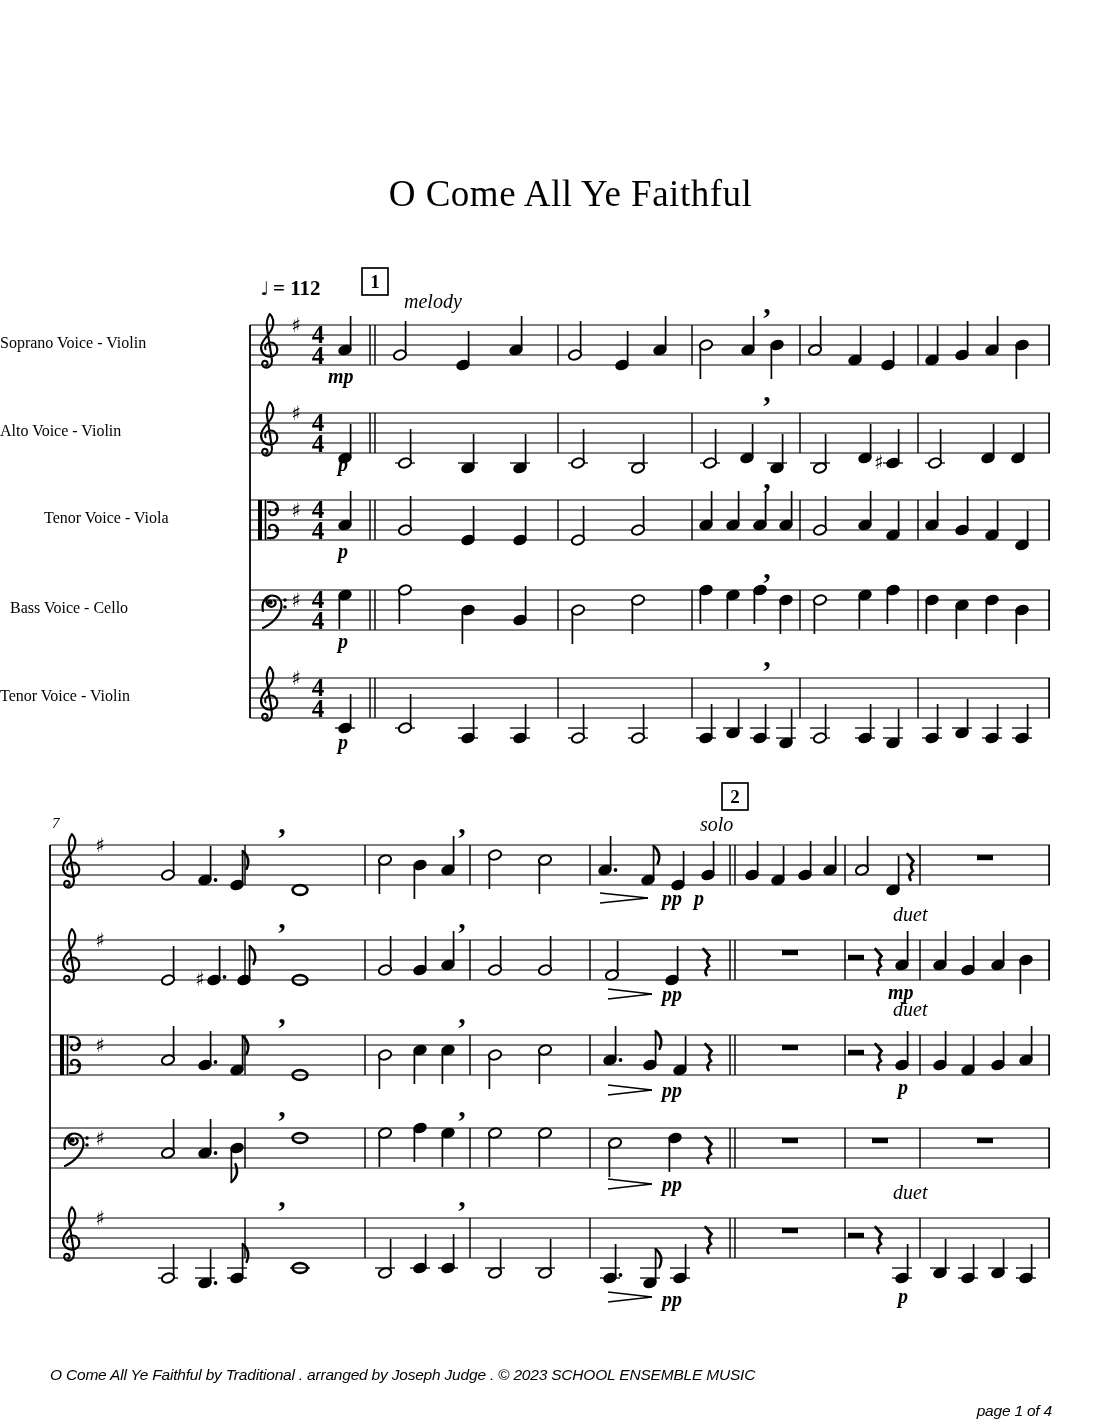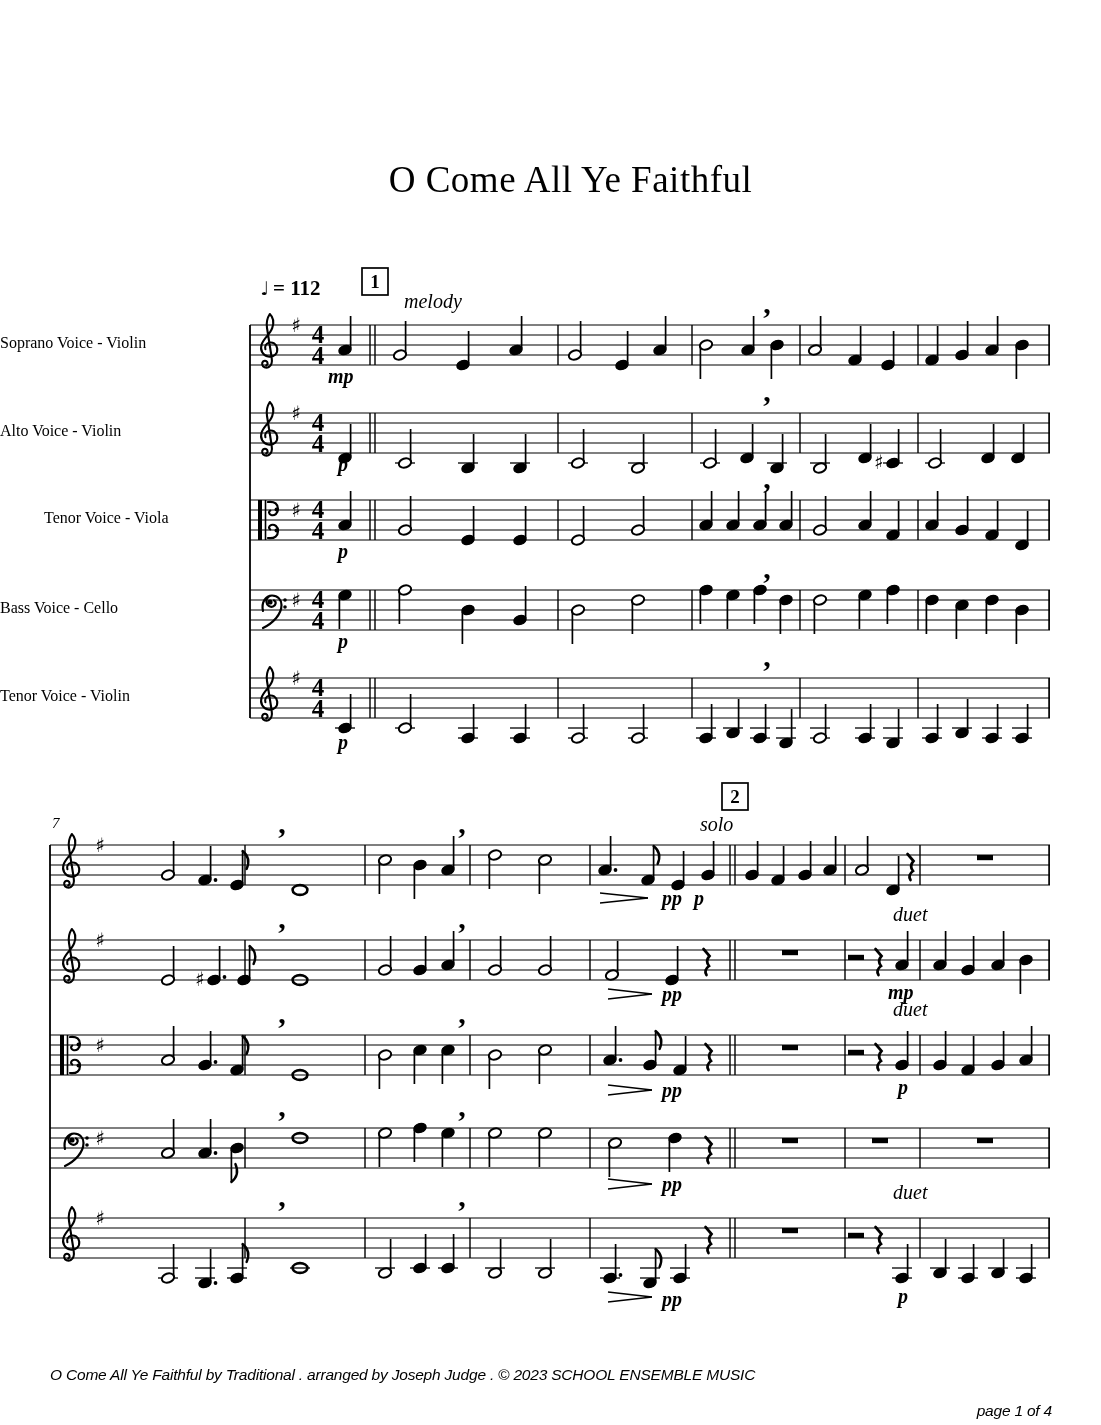--- a/index.html
+++ b/index.html
@@ -1,18 +1,18 @@
 <!DOCTYPE html>
 <html><head>
 <meta charset="utf-8">
 <style>
   html,body{margin:0;padding:0;background:#ffffff;}
   body{width:1101px;height:1425px;position:relative;color:#000;
        font-family:"Liberation Serif", serif;}
-  .title{position:absolute;left:40px;right:0;top:158px;text-align:center;
+  .title{position:absolute;left:40px;right:0;top:172px;text-align:center;
          font-size:37px;letter-spacing:.5px;}
   .tempo{position:absolute;left:260px;top:276px;font-weight:bold;font-size:21px;}
   .tempo .glyph{font-family:"DejaVu Sans", sans-serif;font-size:19px;margin-right:4px;}
   .part-label{position:absolute;left:0;width:240px;text-align:left;
               font-size:16px;white-space:nowrap;}
   .footer{position:absolute;top:1366px;font-family:"Liberation Sans", sans-serif;
           font-size:15.5px;letter-spacing:-0.2px;font-style:italic;}
   .footer.left{left:50px;}
   .footer.right{right:49px;text-align:right;margin-top:36px;}
   svg text{fill:#000;}
@@ -30,21 +30,21 @@
 <div class="title">O Come All Ye Faithful</div>
 
 <div class="tempo">
   <span class="glyph">♩</span><span>= 112</span>
 </div>
 
 <div id="labels">
     <div class="part-label" style="top: 334px;">Soprano Voice - Violin</div>
     <div class="part-label" style="top: 422px;">Alto Voice - Violin</div>
     <div class="part-label" style="top: 509px; margin-left: 44px;">Tenor Voice - Viola</div>
-    <div class="part-label" style="top: 599px;">Bass Voice - Cello</div>
+    <div class="part-label" style="top: 599px; padding-left: 10px;">Bass Voice - Cello</div>
     <div class="part-label" style="top: 687px;">Tenor Voice - Violin</div>
   </div>
 
 <svg id="score" width="1101" height="1425" viewBox="0 0 1101 1425" style="position:absolute;left:0;top:0;">
     <g>
       <line x1="250" y1="325" x2="250" y2="718" stroke="#000" stroke-width="1.8"></line>
       <g>
         <line x1="250" y1="325" x2="1050" y2="325" stroke="#000" stroke-width="1.15"></line>
         <line x1="250" y1="335" x2="1050" y2="335" stroke="#000" stroke-width="1.15"></line>
         <line x1="250" y1="345" x2="1050" y2="345" stroke="#000" stroke-width="1.15"></line>

